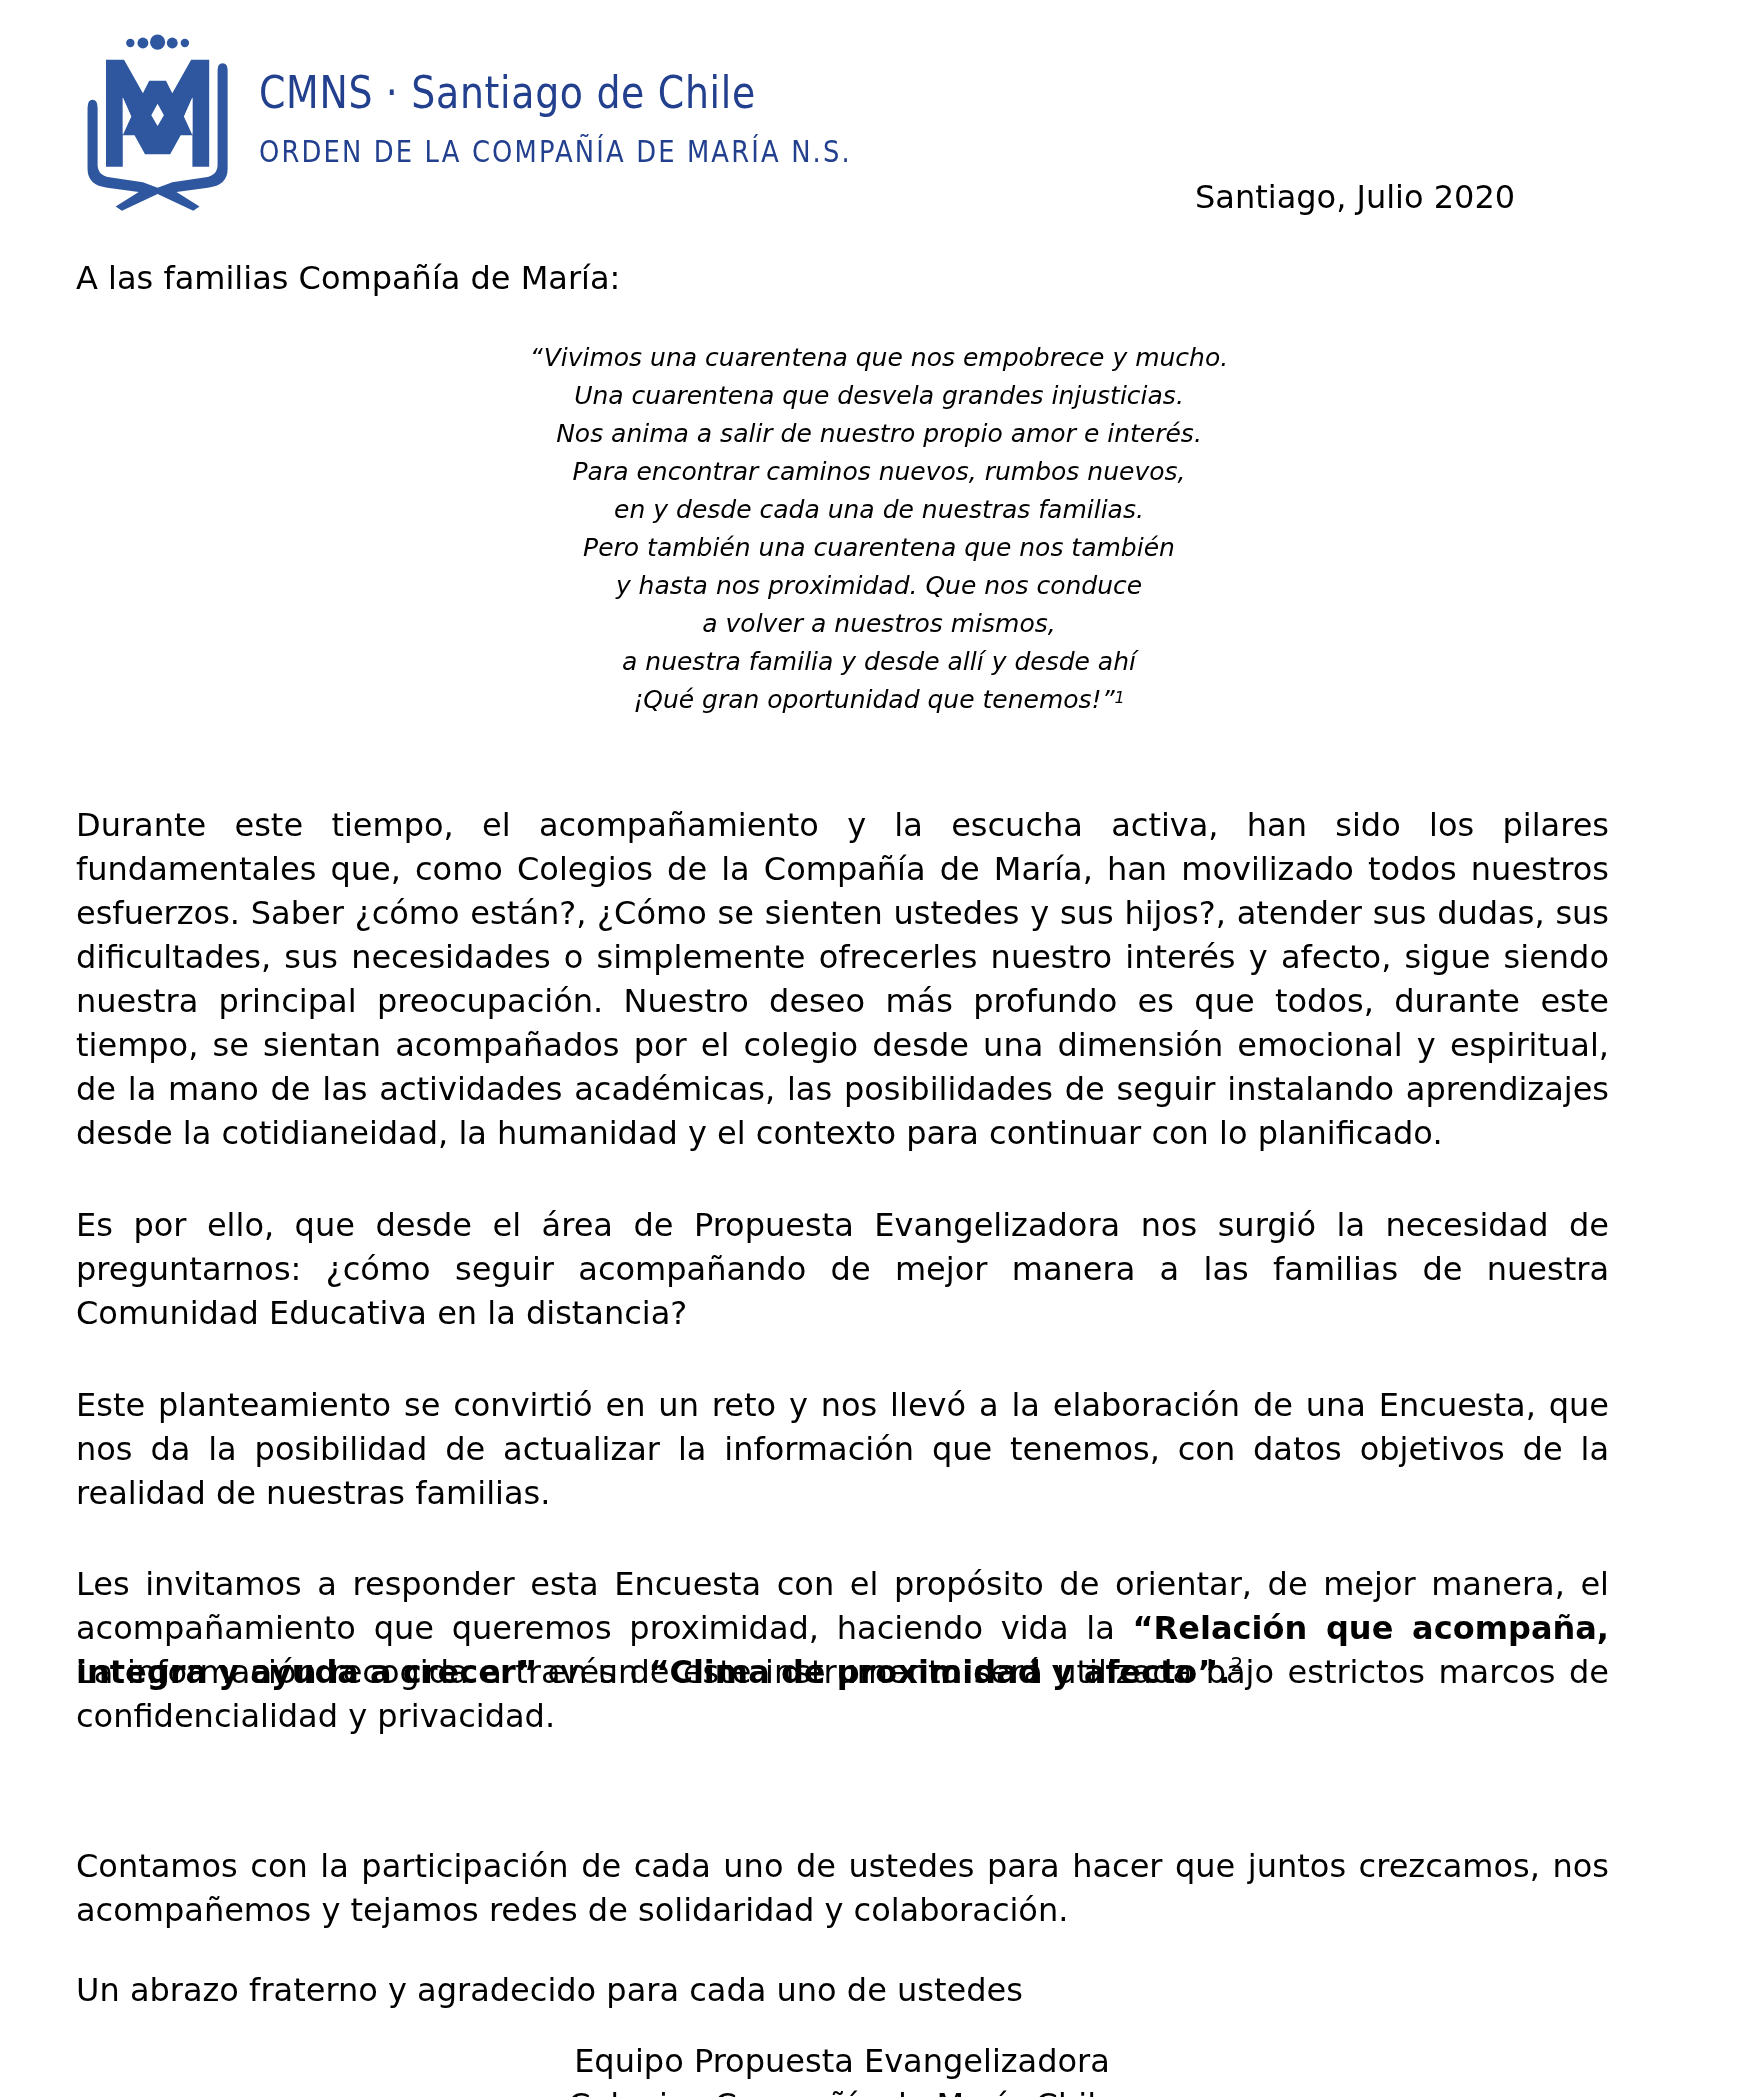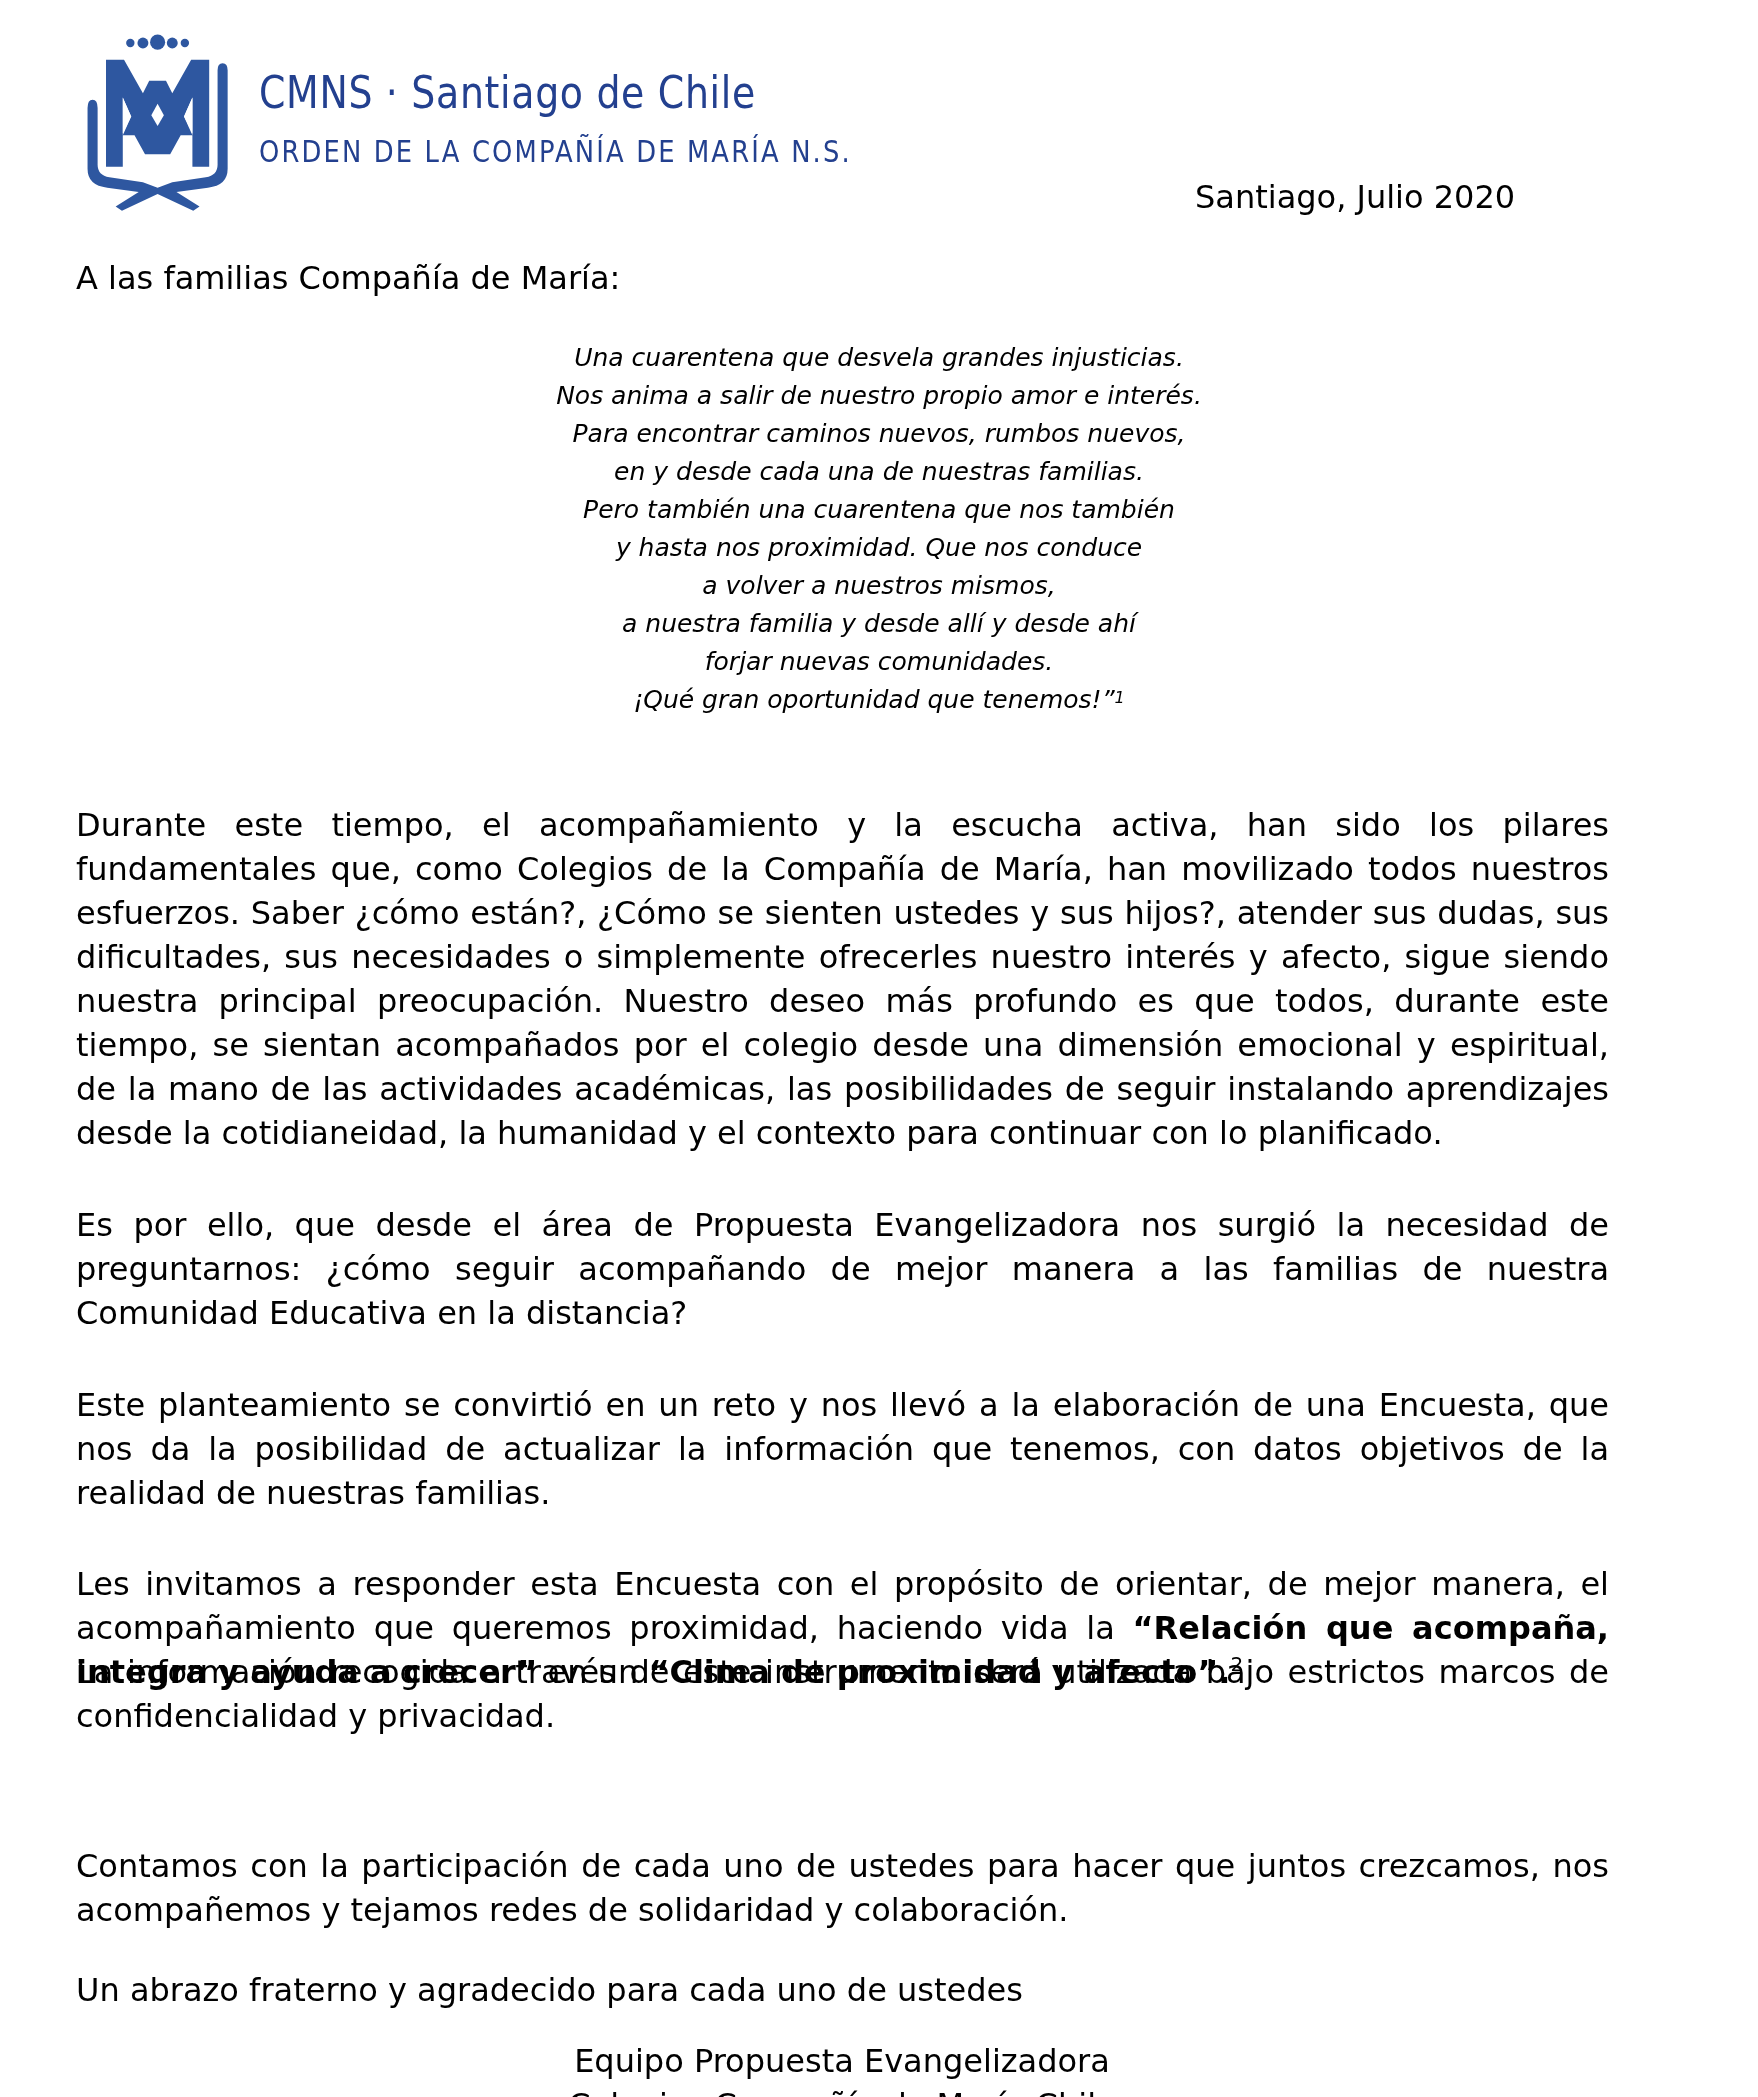--- a/index.html
+++ b/index.html
@@ -48,29 +48,29 @@
     </g>
   </svg>
 </div>
 <div class="abs brand-title">CMNS · Santiago de Chile</div>
 <div class="abs brand-sub">ORDEN DE LA COMPAÑÍA DE MARÍA N.S.</div>
 
 <div class="abs date">Santiago, Julio 2020</div>
 <div class="abs greeting">A las familias Compañía de María:</div>
 
 <div class="abs quote">
+  <div>“Vivimos una cuarentena que nos empobrece y mucho.</div>
   <div>Una cuarentena que desvela grandes injusticias.</div>
   <div>Nos anima a salir de nuestro propio amor e interés.</div>
   <div>Para encontrar caminos nuevos, rumbos nuevos,</div>
   <div>en y desde cada una de nuestras familias.</div>
   <div>Pero también una cuarentena que nos también</div>
   <div>y hasta nos proximidad. Que nos conduce</div>
   <div>a volver a nuestros mismos,</div>
   <div>a nuestra familia y desde allí y desde ahí</div>
-  <div>forjar nuevas comunidades.</div>
   <div><span>¡Qué gran oportunidad que tenemos!”</span><sup>1</sup></div>
 </div>
 
 <div class="abs para p1">Durante este tiempo, el acompañamiento y la escucha activa, han sido los pilares fundamentales que, como Colegios de la Compañía de María, han movilizado todos nuestros esfuerzos. Saber ¿cómo están?, ¿Cómo se sienten ustedes y sus hijos?, atender sus dudas, sus dificultades, sus necesidades o simplemente ofrecerles nuestro interés y afecto, sigue siendo nuestra principal preocupación. Nuestro deseo más profundo es que todos, durante este tiempo, se sientan acompañados por el colegio desde una dimensión emocional y espiritual, de la mano de las actividades académicas, las posibilidades de seguir instalando aprendizajes desde la cotidianeidad, la humanidad y el contexto para continuar con lo planificado.</div>
 <div class="abs para p2">Es por ello, que desde el área de Propuesta Evangelizadora nos surgió la necesidad de preguntarnos: ¿cómo seguir acompañando de mejor manera a las familias de nuestra Comunidad Educativa en la distancia?</div>
 <div class="abs para p3">Este planteamiento se convirtió en un reto y nos llevó a la elaboración de una Encuesta, que nos da la posibilidad de actualizar la información que tenemos, con datos objetivos de la realidad de nuestras familias.</div>
 <div class="abs para p4"><span>Les invitamos a responder esta Encuesta con el propósito de orientar, de mejor manera, el acompañamiento que queremos proximidad, haciendo vida la </span><b>“Relación que acompaña, integra y ayuda a crecer”</b><span> en un </span><b>“Clima de proximidad y afecto”.</b><sup>2</sup></div>
 <div class="abs para p5">La información recogida a través de este instrumento será utilizada bajo estrictos marcos de confidencialidad y privacidad.</div>
 <div class="abs para p6">Contamos con la participación de cada uno de ustedes para hacer que juntos crezcamos, nos acompañemos y tejamos redes de solidaridad y colaboración.</div>
 <div class="abs para p7">Un abrazo fraterno y agradecido para cada uno de ustedes</div>

